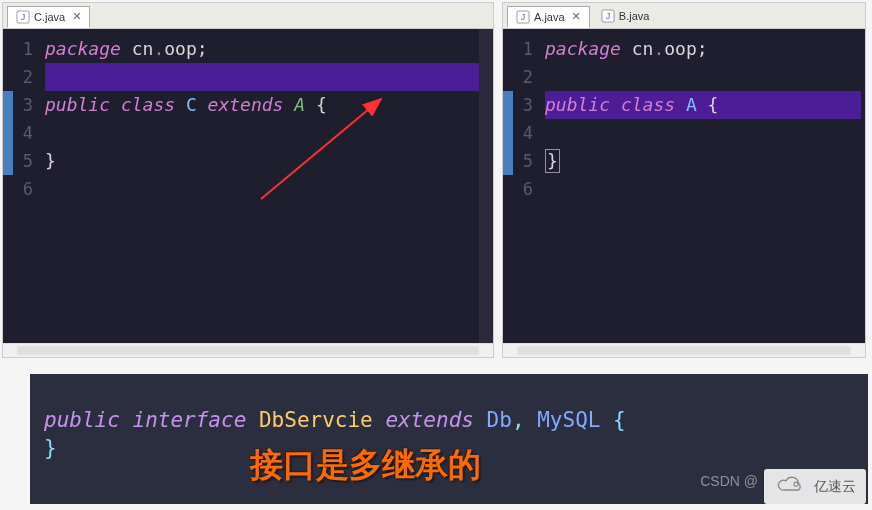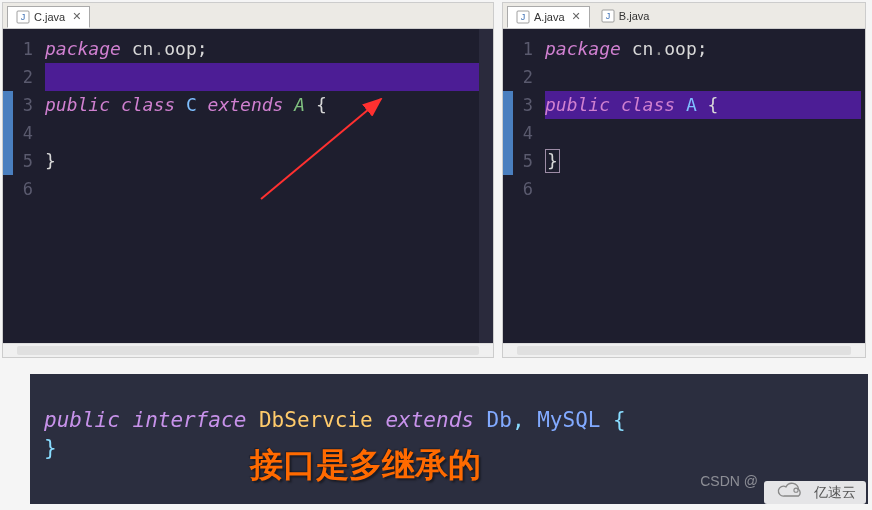--- a/index.html
+++ b/index.html
@@ -40,21 +40,21 @@
   .interface-panel { margin: 14px 0 0 30px; width: 838px; height: 130px; background: #2b2e3f; padding: 31px 10px 8px 14px; position: relative; font-size: 21px; line-height: 30px; }
   .interface-panel .kw { color: #c792ea; }
   .interface-panel .iface { color: #ffcb6b; }
   .interface-panel .type { color: #82aaff; }
   .interface-panel .comma { color: #89ddff; }
   .interface-panel .brace2 { color: #89ddff; }
   
   .big-annotation { position: absolute; color: #ff6a00; font-family: "Microsoft YaHei", sans-serif; font-size: 33px; font-weight: 800; text-shadow: 2px 2px 2px rgba(0,0,0,.4), -1px -1px 1px rgba(0,0,0,.3); left: 220px; top: 76px; }
   
   .watermark-wrap { position: absolute; right: 6px; bottom: 6px; display: flex; align-items: center; gap: 6px; }
-  .watermark-badge { background: rgba(245,245,245,.92); color: #555; font-family: sans-serif; font-size: 14px; padding: 0 10px; border-radius: 3px; display:flex; align-items:center; gap:6px;}
+  .watermark-badge { background: rgba(245,245,245,.92); color: #555; font-family: sans-serif; font-size: 14px; padding: 6px 10px; border-radius: 3px; display:flex; align-items:center; gap:6px;}
   .csdn-at { color: rgba(220,220,220,.55); font-family: sans-serif; font-size: 14px; position:absolute; right:110px; bottom:8px;}
   .cloud-svg { width: 34px; height: 20px; }
   
   .scroll-margin { position:absolute; right:0; top:0; width:14px; bottom:0; background:#2a2a3c;}
 </style>
 </head>
 <body>
 
 <div class="top-row">
 

